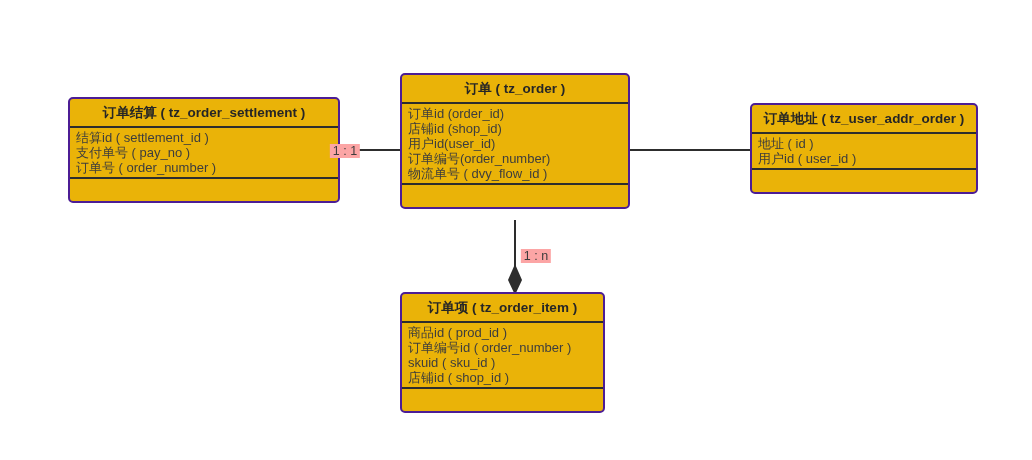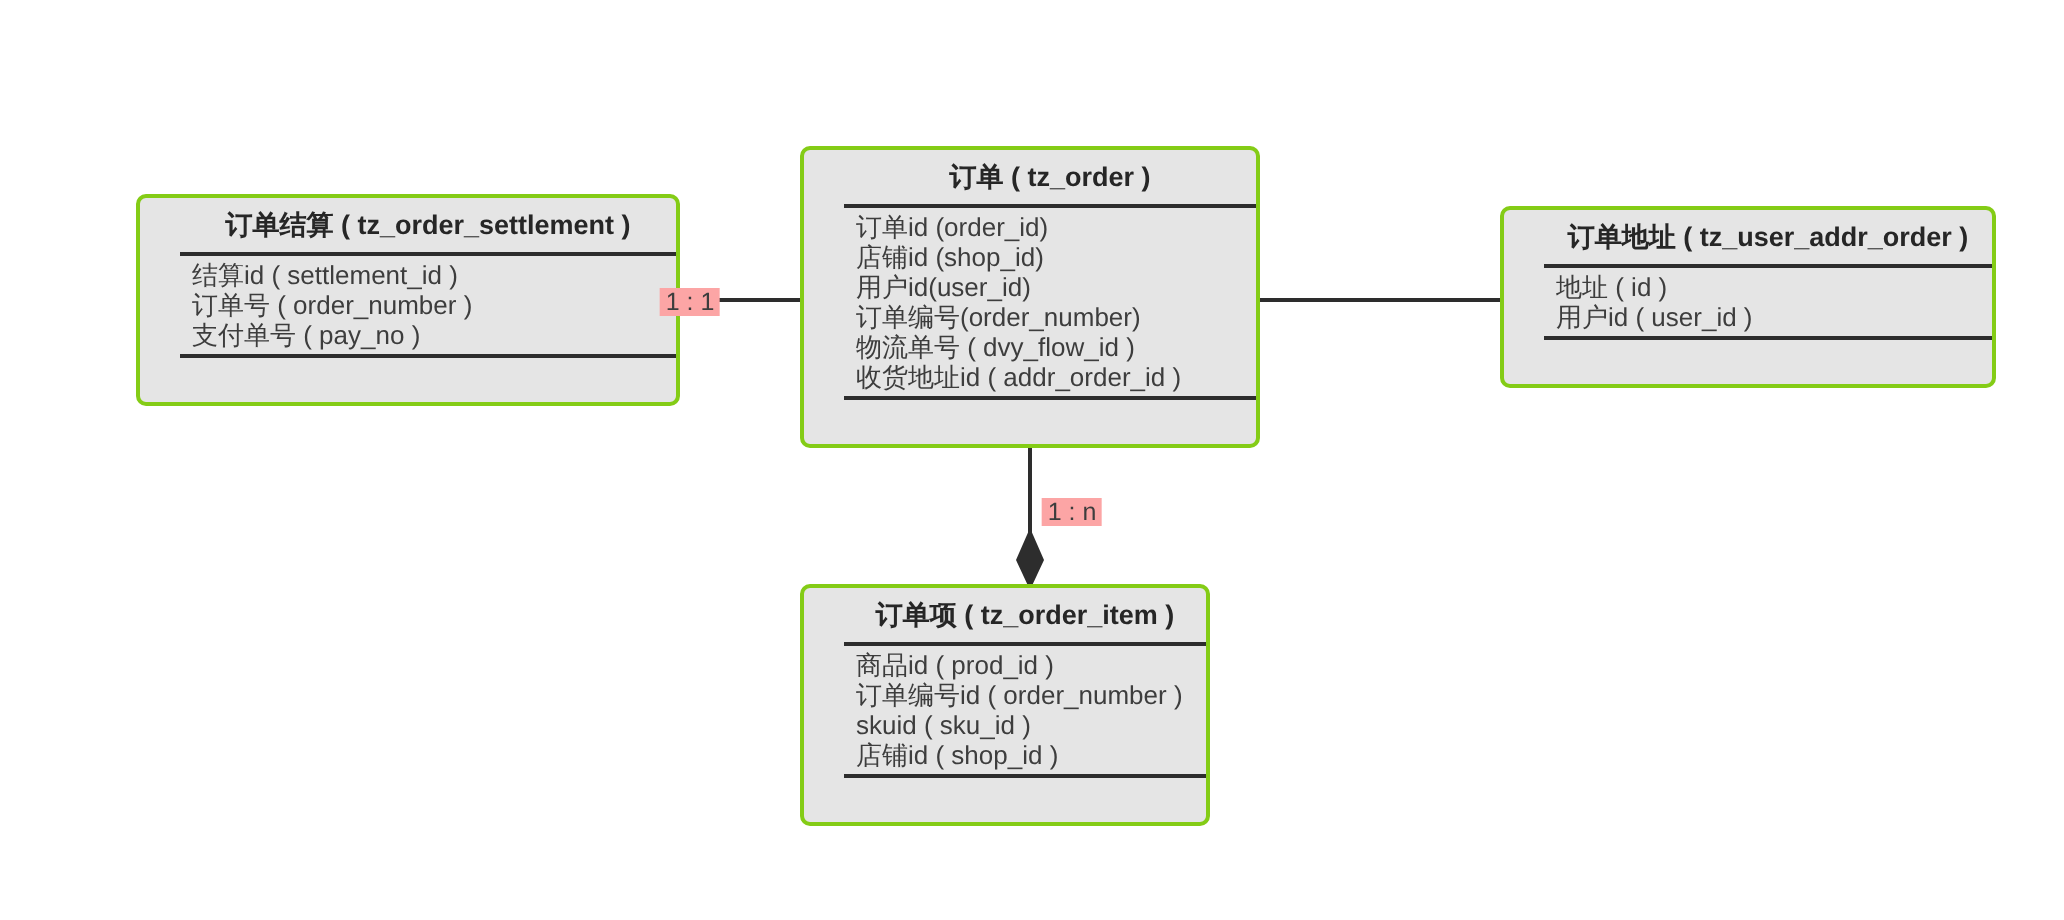--- a/index.html
+++ b/index.html
@@ -7,25 +7,24 @@
     position: relative;
     width: 1032px;
     height: 460px;
     background: #ffffff;
     font-family: "Liberation Sans", "DejaVu Sans", sans-serif;
     overflow: hidden;
   }
   .entity {
     position: absolute;
     box-sizing: border-box;
-    background: #e5e5e5;
-    border: 2px solid #84cc16;
+    background: #eab308;
+    border: 2px solid #4c1d95;
     border-radius: 5px;
     z-index: 2;
-    padding-left: 20px;
   }
   .entity-title {
     height: 27px;
     line-height: 27px;
     text-align: center;
     font-weight: bold;
     font-size: 13.5px;
     color: #262626;
     border-bottom: 2px solid #2d2d2d;
     padding: 0 4px;
@@ -55,21 +54,21 @@
     background: #fca5a5;
     font-size: 12.5px;
     color: #3d3d3d;
     padding: 0 3px;
     transform: translate(-50%, -50%);
     white-space: nowrap;
   }
   
   #entity-settlement { left: 68px;  top: 97px;  width: 272px; }
   #entity-order      { left: 400px; top: 73px;  width: 230px; }
-  #entity-addr       { left: 750px; top: 103px; width: 248px; }
+  #entity-addr       { left: 750px; top: 103px; width: 228px; }
   #entity-item       { left: 400px; top: 292px; width: 205px; }
 </style>
 </head>
 <body>
 
 <div class="canvas">
 
   <svg class="connectors" width="1032" height="460">
     <line x1="296" y1="150" x2="404" y2="150" stroke="#2d2d2d" stroke-width="2"></line>
     <line x1="626" y1="150" x2="754" y2="150" stroke="#2d2d2d" stroke-width="2"></line>
@@ -77,35 +76,34 @@
     <polygon points="515,264 522,280 515,295 508,280" fill="#2d2d2d"></polygon>
   </svg>
 
   <div class="connector-label" style="left:345px; top:151px;">1 : 1</div>
   <div class="connector-label" style="left:536px; top:256px;">1 : n</div>
 
   <div class="entity" id="entity-settlement">
     <div class="entity-title">订单结算 ( tz_order_settlement )</div>
     <div class="entity-fields">
       <div class="field">结算id ( settlement_id )</div>
+      <div class="field">支付单号 ( pay_no )</div>
       <div class="field">订单号 ( order_number )</div>
-      <div class="field">支付单号 ( pay_no )</div>
     </div>
     <div class="entity-footer"></div>
   </div>
 
   <div class="entity" id="entity-order">
     <div class="entity-title">订单 ( tz_order )</div>
     <div class="entity-fields">
       <div class="field">订单id (order_id)</div>
       <div class="field">店铺id (shop_id)</div>
       <div class="field">用户id(user_id)</div>
       <div class="field">订单编号(order_number)</div>
       <div class="field">物流单号 ( dvy_flow_id )</div>
-      <div class="field">收货地址id ( addr_order_id )</div>
     </div>
     <div class="entity-footer"></div>
   </div>
 
   <div class="entity" id="entity-addr">
     <div class="entity-title">订单地址 ( tz_user_addr_order )</div>
     <div class="entity-fields">
       <div class="field">地址 ( id )</div>
       <div class="field">用户id ( user_id )</div>
     </div>

